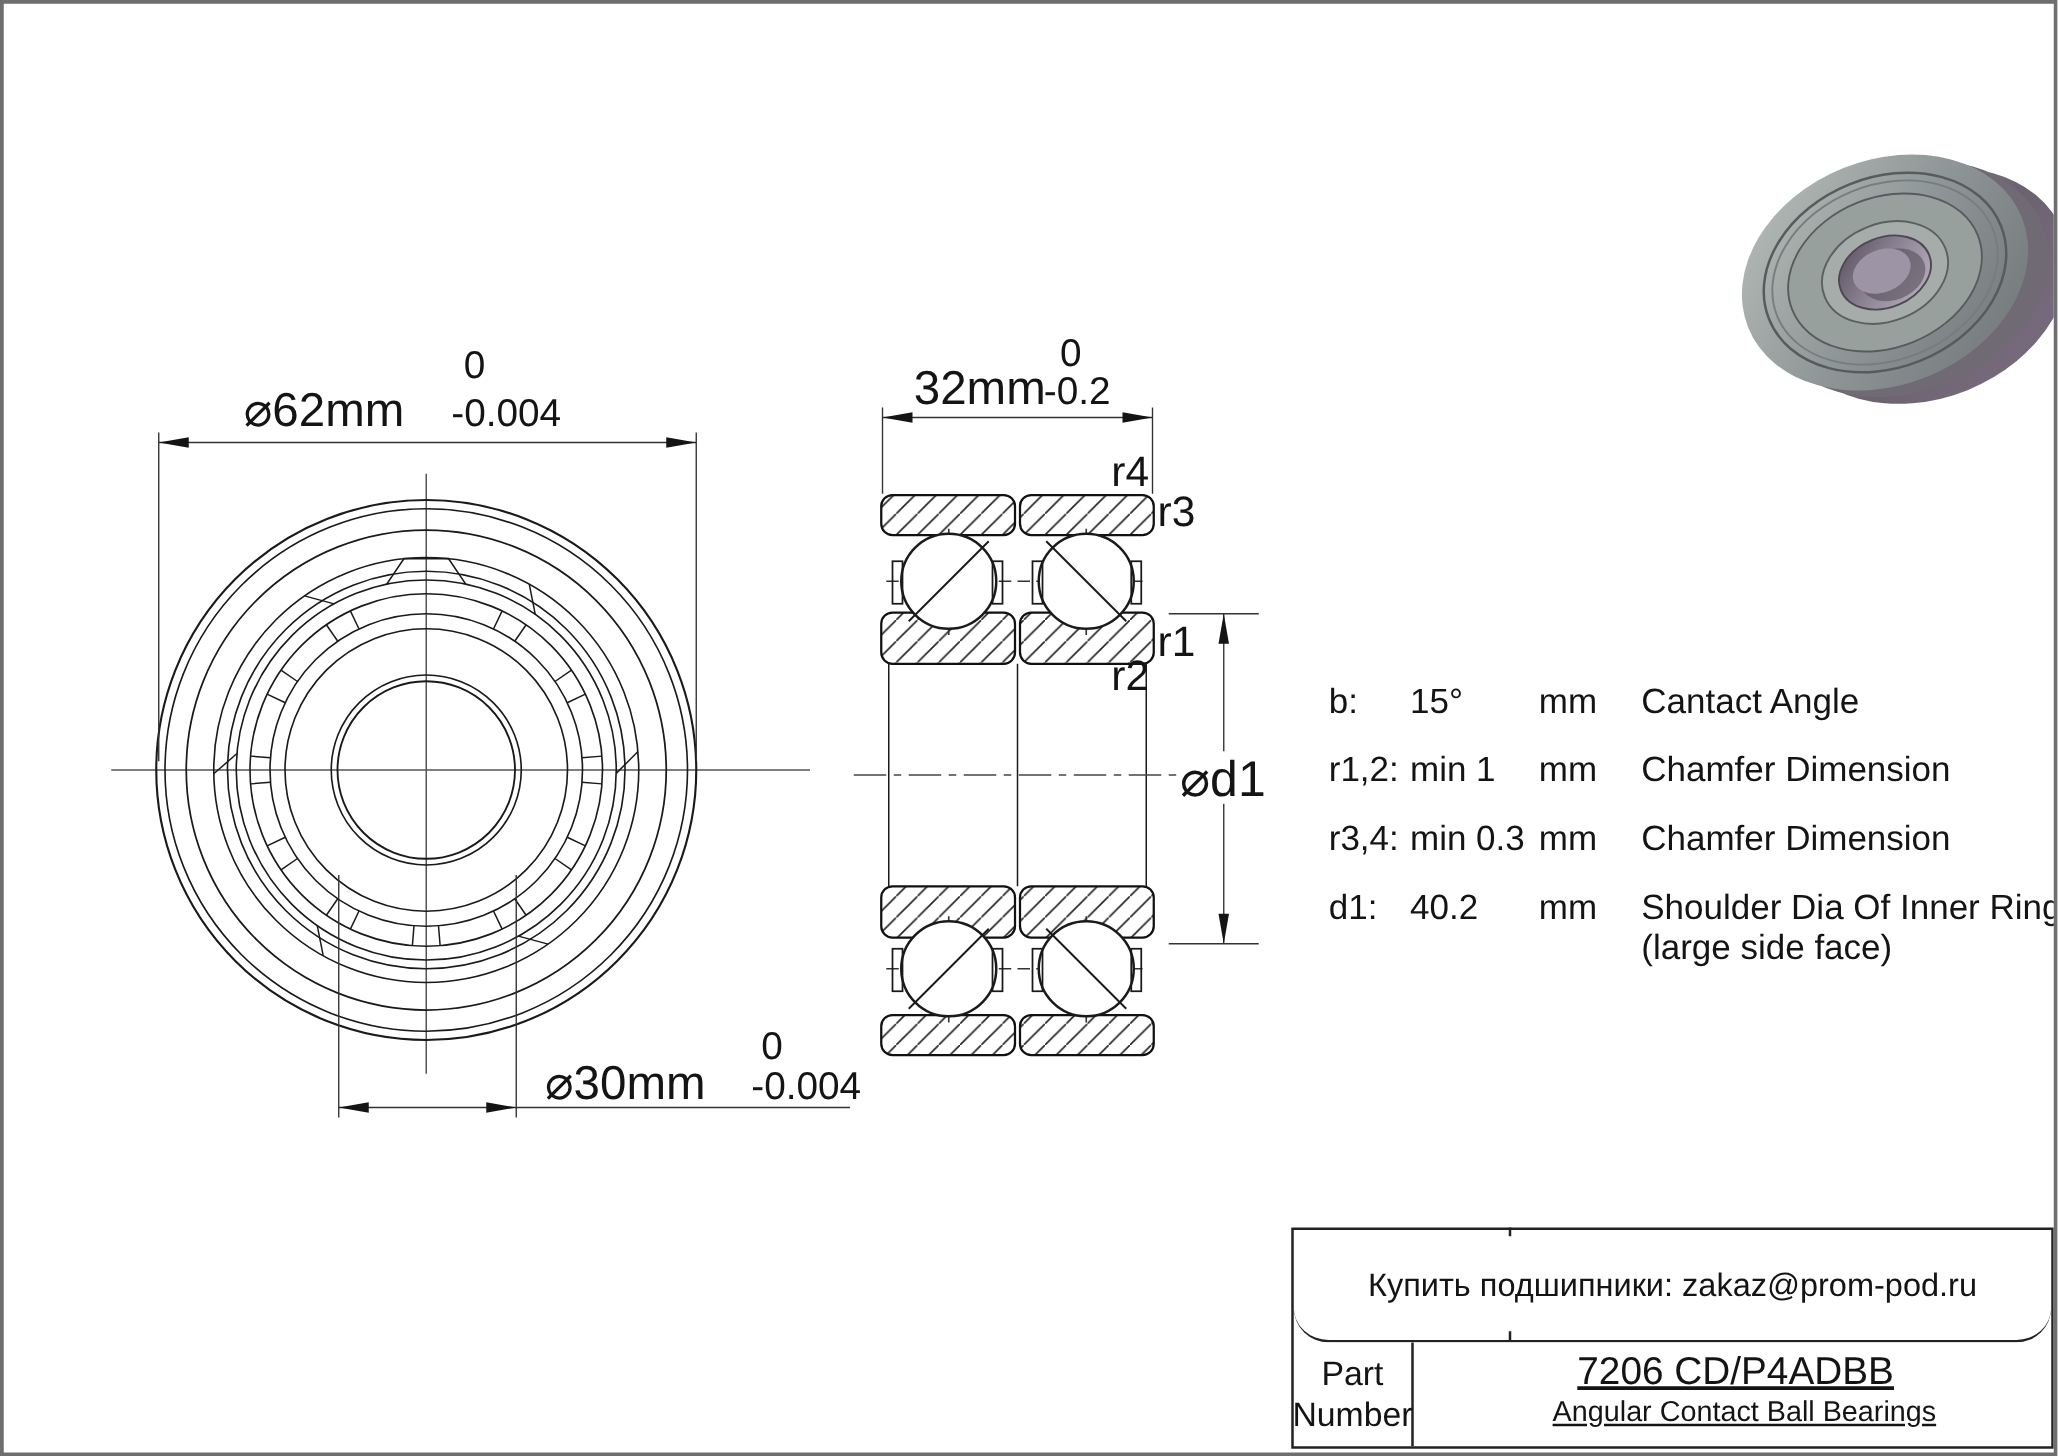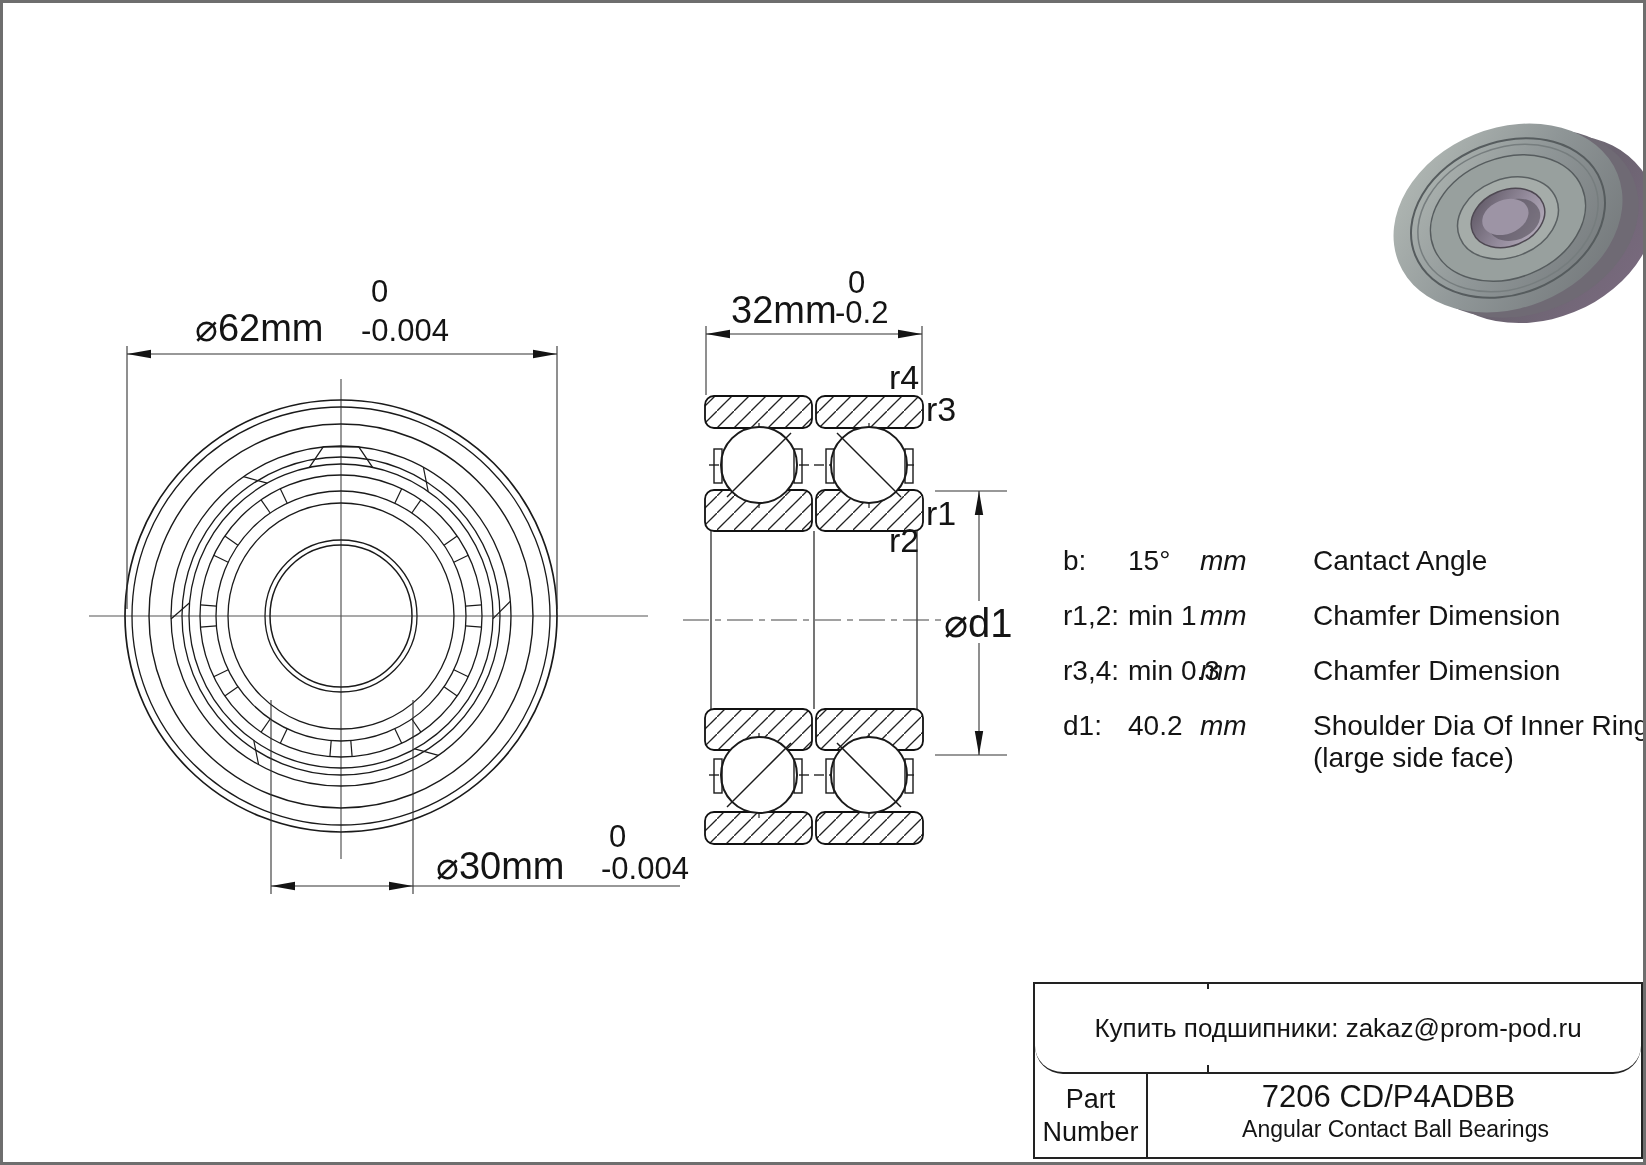--- a/index.html
+++ b/index.html
@@ -12,41 +12,41 @@
   svg text{fill:#141414; font-family:"Liberation Sans","DejaVu Sans",sans-serif;}
   .dim-main{font-size:38px;}
   .dim-tol{font-size:31px;}
   .r-label{font-size:34px;}
   .d1-label{font-size:40px;}
   
   .spec-row{position:absolute; left:0; top:0; width:100%; height:0;}
   .spec-row span{position:absolute; font-size:28px; white-space:nowrap;}
   .sp-label{left:1060px;}
   .sp-value{left:1125px;text-align:right;}
-  .sp-unit{left:1197px;font-style:italic;}
+  .sp-unit{left:1228px;}
   .sp-desc{left:1310px;}
   
   #title-block{
     position:absolute; left:1030px; top:979px; width:610px; height:177px;
     box-sizing:border-box; border:2px solid #222;
   }
   #tb-top{
     position:absolute; left:0; top:0; width:100%; height:90px; box-sizing:border-box;
     border-bottom:2px solid #222; display:flex; align-items:center; justify-content:center;
     font-size:26px;
     border-radius:28px;
   }
   #tb-part-label{
-    position:absolute; left:0; top:90px; width:113px; height:83px; box-sizing:border-box;
+    position:absolute; left:0; top:90px; width:96px; height:83px; box-sizing:border-box;
     border-right:2px solid #222; display:flex; flex-direction:column;
     align-items:center; justify-content:center; font-size:27px; line-height:33px;
   }
   #tb-part-cell{
     position:absolute; left:113px; top:90px; right:12px; height:73px;
-    display:flex; flex-direction:column; align-items:center; justify-content:center;
+    display:flex; flex-direction:column; align-items:center; justify-content:center;text-decoration:underline;
   }
   #tb-part-number{font-size:31px; line-height:36px;}
   #tb-part-type{font-size:23px; line-height:28px;margin-left:14px;}
   .tb-tick{position:absolute; width:2px; height:7px; background:#222;}
 </style>
 </head>
 <body>
 
 <div id="page">
 

